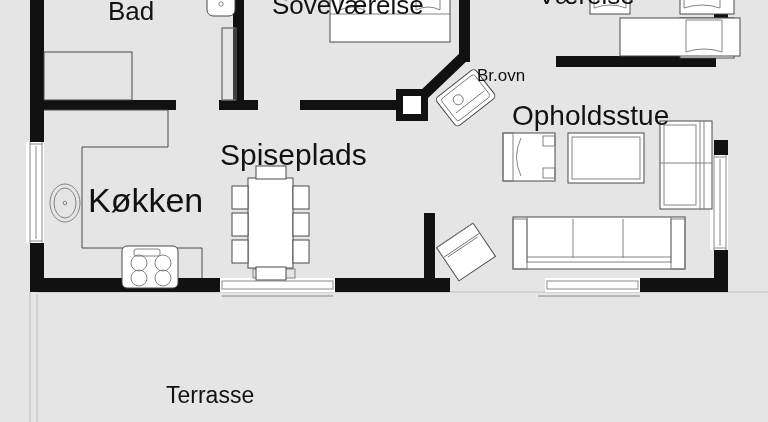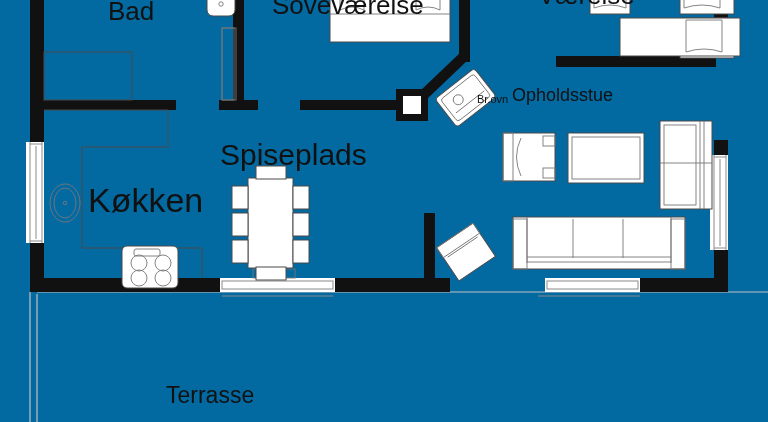--- a/index.html
+++ b/index.html
@@ -10,44 +10,44 @@
   body {
     width: 768px;
     height: 422px;
     overflow: hidden;
     font-family: "Liberation Sans", sans-serif;
   }
   #plan-root {
     position: relative;
     width: 768px;
     height: 422px;
-    background: #0369a1;
+    background: #e5e5e5;
   }
   #plan-svg {
     position: absolute;
     top: 0;
     left: 0;
     display: block;
   }
   .room-label {
     position: absolute;
     font-family: "Liberation Sans", sans-serif;
     color: #111111;
     white-space: nowrap;
     font-weight: 400;
     letter-spacing: 0px;
   }
   .label-bad      { left: 108px; top: -4px;  font-size: 26px; }
   .label-sove     { left: 272px; top: -10px; font-size: 26px; }
   .label-vaerelse { left: 538px; top: -20px; font-size: 26px; }
-  .label-ophold   { left: 512px; top: 85px;  font-size: 18px; }
+  .label-ophold   { left: 512px; top: 100px;  font-size: 28px; }
   .label-spise    { left: 220px; top: 138px; font-size: 30px; }
   .label-kokken   { left: 88px;  top: 181px; font-size: 34px; }
   .label-terrasse { left: 166px; top: 358px; font-size: 23px; margin-top: 24px; }
-  .label-brovn    { left: 477px; top: 66px;  font-size: 11px; margin-top: 27px; }
+  .label-brovn    { left: 477px; top: 66px;  font-size: 17px; }
 </style>
 </head>
 <body>
 
 <div id="plan-root">
 
   <svg id="plan-svg" width="768" height="422" viewBox="0 0 768 422" xmlns="http://www.w3.org/2000/svg">
 
     <defs>
       <style>

